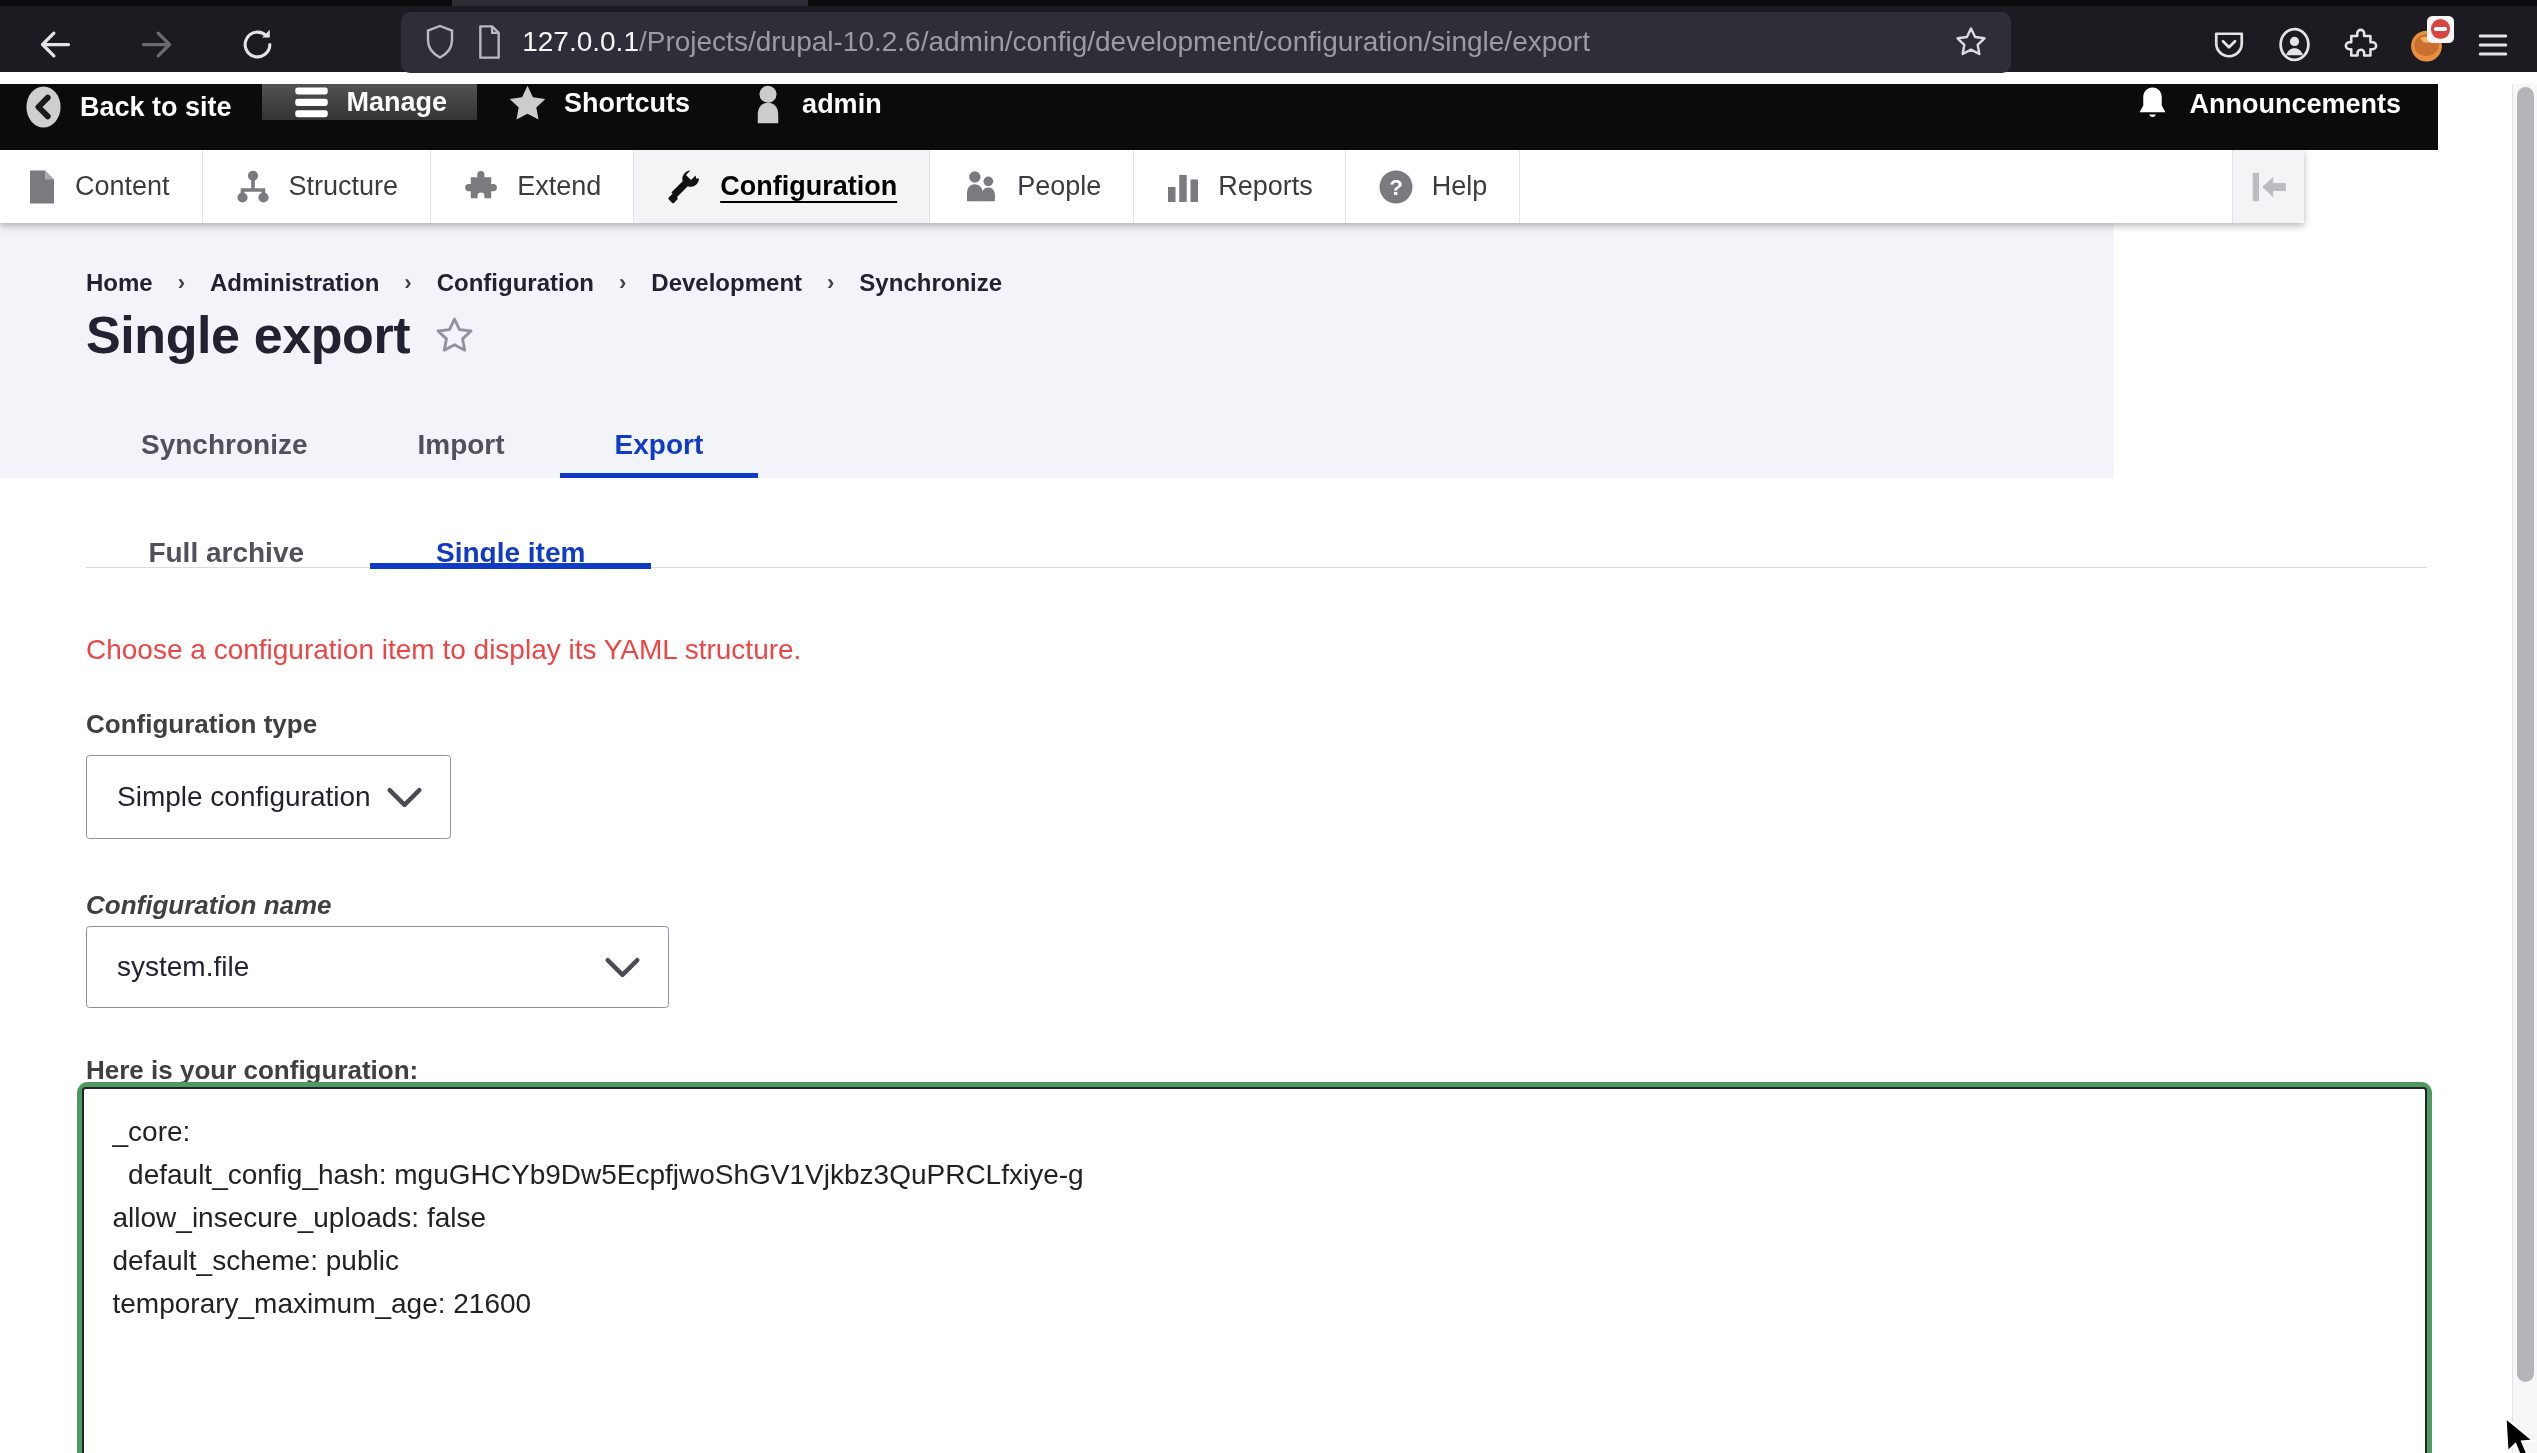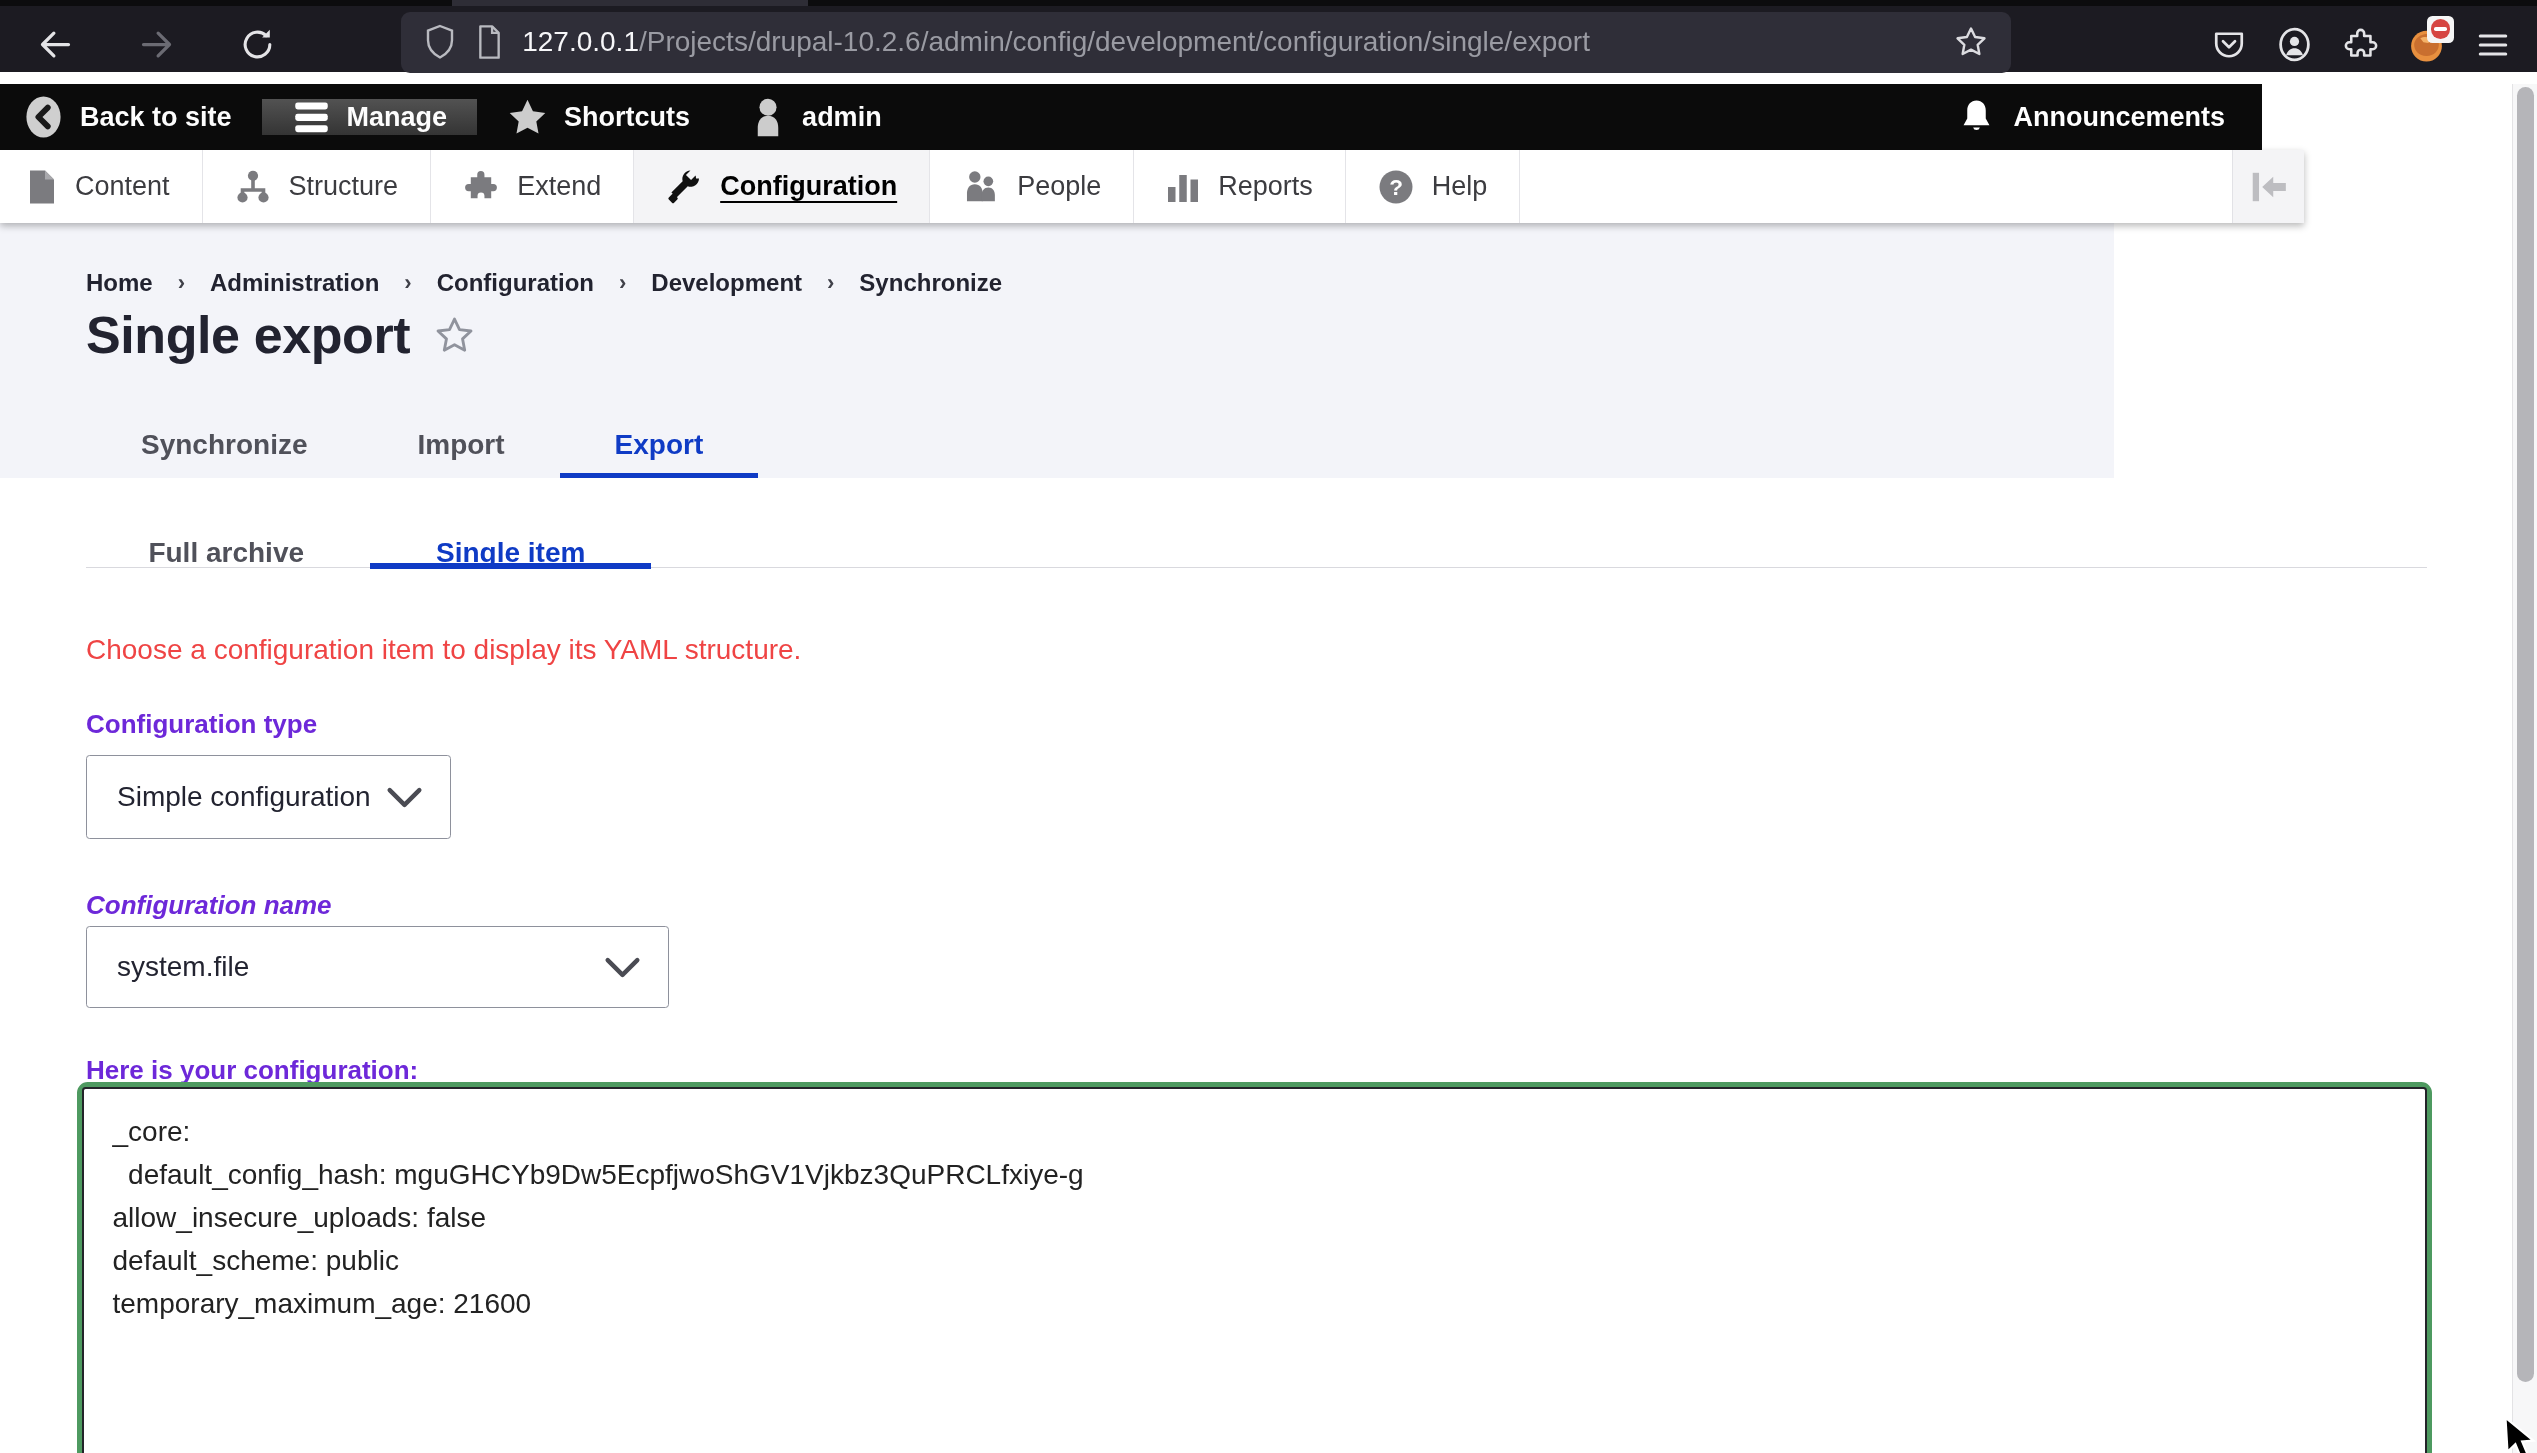--- a/index.html
+++ b/index.html
@@ -24,21 +24,21 @@
   .urlbar .url-text{font-size:28px;color:#9a9ba3;white-space:nowrap;overflow:hidden;flex:1;}
   .urlbar .url-text .host{color:#f7f7f9;}
   .urlbar .star{margin-left:auto;}
   .chrome-right{position:absolute;left:2210px;top:6.2px;height:77px;display:flex;align-items:center;gap:29px;}
   .ci{width:37px;height:37px;display:flex;align-items:center;justify-content:center;position:relative;}
   .ff-badge{position:absolute;right:-9px;top:-10.7px;width:27px;height:27px;background:#f6f6f6;border-radius:5.3px;display:flex;align-items:center;justify-content:center;}
   .ff-badge .dot{width:19.6px;height:19.6px;background:#d64541;border-radius:50%;position:relative;}
   .ff-badge .dot:after{content:"";position:absolute;left:3.6px;top:8px;width:12.5px;height:3.6px;background:#fff;border-radius:1.8px;}
 
   
-  .admin-toolbar{position:absolute;left:0;top:84px;width:2262px;height:66px;background:#0b0b0b;display:flex;align-items:center;color:#fff;z-index:50;}
+  .admin-toolbar{position:absolute;left:0;top:84px;width:2438px;height:66px;background:#0b0b0b;display:flex;align-items:flex-start;color:#fff;z-index:50;}
   .tb-item{display:flex;align-items:center;gap:16px;padding:0 30px;font-size:27px;font-weight:700;color:#fdfdfd;}
   .tb-item.first{padding-left:23px;}
   .tb-item.manage-active{background:linear-gradient(180deg,#525252 0%,#343434 100%);}
   .tb-right{margin-left:auto;display:flex;align-items:center;padding-right:37px;gap:18px;font-size:27px;font-weight:700;}
 
   
   .menu-bar{position:absolute;left:0;top:150px;width:2304px;height:73px;background:#ffffff;z-index:40;
     box-shadow:0 2.7px 7.1px rgba(0,0,0,0.28);display:flex;align-items:stretch;}
   .menu-item{display:flex;align-items:center;gap:18px;padding:0 32px;font-size:27px;font-weight:500;color:#3c3c40;border-right:0.9px solid #e4e4e8;}
   .menu-item.first{padding-left:27px;}
@@ -67,21 +67,21 @@
 
   
   .tabs-secondary{position:absolute;left:86px;top:0;width:2341px;height:89px;border-bottom:1.8px solid #d9d9de;}
   .tabs-secondary .inner{position:absolute;left:-3.6px;bottom:-1.8px;display:flex;height:89px;}
   .stab{position:relative;display:flex;align-items:flex-end;padding:0 66px;font-size:28px;font-weight:600;color:#50515a;}
   .stab.active{color:var(--accent);}
   .stab.active:after{content:"";position:absolute;left:0;right:0;bottom:0;height:6.2px;background:var(--accent);}
 
   
   .intro{position:absolute;left:86px;top:156px;font-size:28px;color:#ef4444;}
-  .fld-label{position:absolute;left:86px;font-size:26px;font-weight:700;color:#6d28d9;}
+  .fld-label{position:absolute;left:86px;font-size:26px;font-weight:700;color:#404040;}
   .sel{
     position:absolute;left:86px;background:#fff;border:1.8px solid #8e919c;border-radius:3.6px;
     display:flex;align-items:center;box-sizing:border-box;padding:0 27px 0 30px;
     font-size:28px;color:#222330;cursor:default;
   }
   .sel .chev{margin-left:auto;}
 
   .ta-wrap{
     position:absolute;left:77px;top:604px;width:2355px;height:499px;
     border:5.3px solid var(--focus-green);border-radius:10.7px;background:#fff;box-sizing:border-box;

